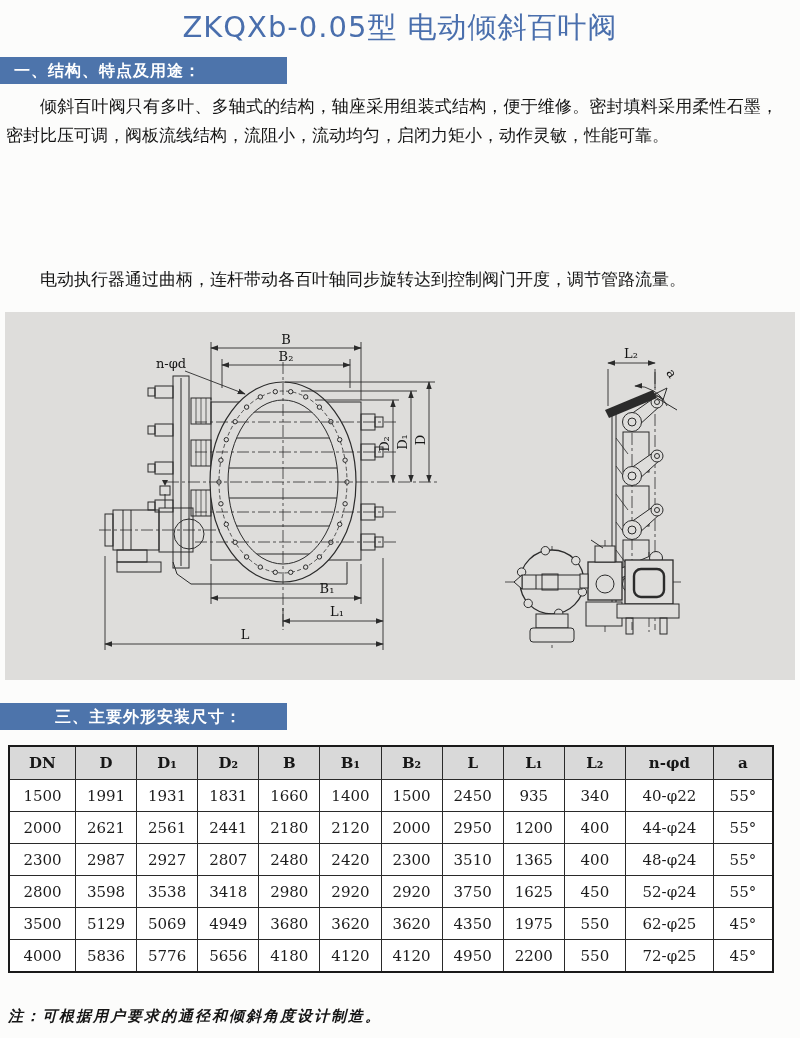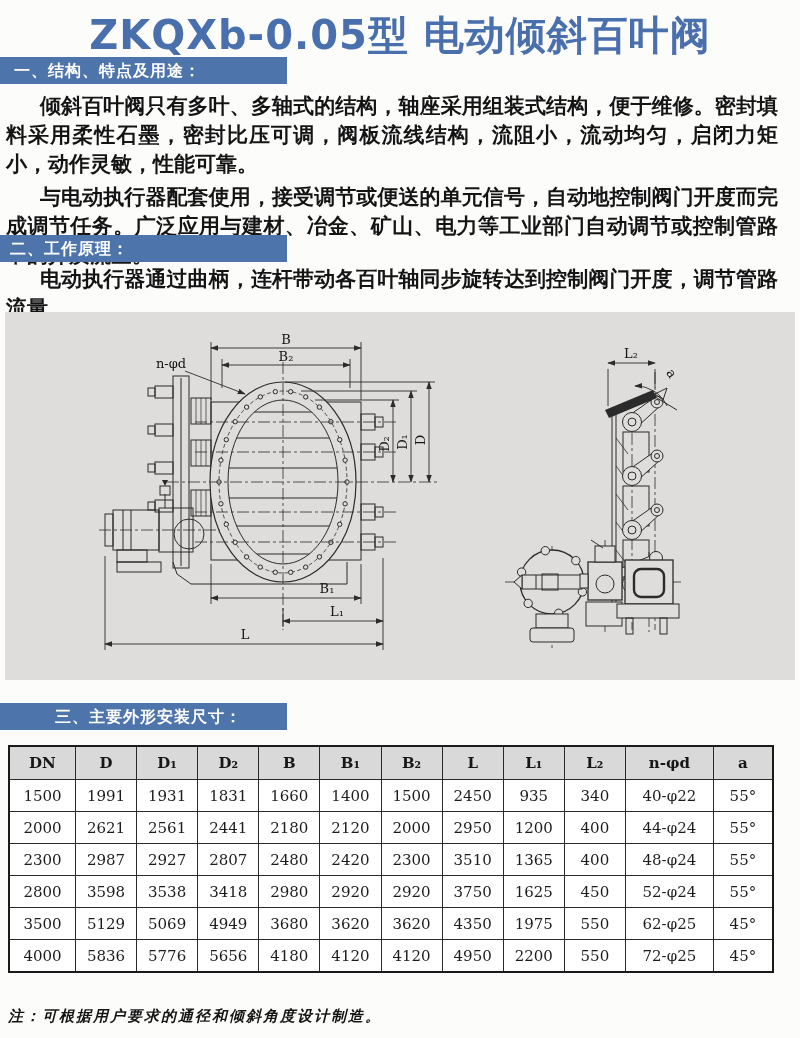--- a/index.html
+++ b/index.html
@@ -1,29 +1,29 @@
 <!DOCTYPE html>
 <html style="--page_bg: #fcfcfb; --title_blue: #4a6fad; --bar_blue: #4d74ab; --bar_text: #ffffff; --body_text: #141414; --diagram_bg: #dedddb; --line: #2b2b2b; --table_header_bg: #d9d9d9; --table_border: #1a1a1a;"><head>
 <meta charset="utf-8">
 <style>
   html,body{margin:0;padding:0;}
   body{width:800px;height:1038px;background:var(--page_bg,#fcfcfb);font-family:"DejaVu Sans",sans-serif;}
   #page{position:relative;width:800px;height:1038px;overflow:hidden;}
 
   .title{position:absolute;top:8px;left:0;width:100%;text-align:center;
-         font-size:40px;font-weight:bold;letter-spacing:1px;color:var(--title_blue,#4a6fad);}
+         font-size:29px;font-weight:normal;letter-spacing:1px;color:var(--title_blue,#4a6fad);}
 
   .bar{position:absolute;left:0;width:287px;height:27px;box-sizing:border-box;
        background:var(--bar_blue,#4d74ab);color:var(--bar_text,#fff);
        font-size:16px;font-weight:bold;line-height:27px;padding-left:10px;letter-spacing:1px;}
   #bar1{top:57px;padding-left:14px;} #bar2{top:235px;} #bar3{top:703px;text-align:center;}
 
   .paras{position:absolute;left:6px;width:788px;}
   #sec1-paras{top:92px;} #sec2-paras{top:265px;}
-  .paras p{margin:0 16px 4px 0;font-size:21px;font-weight:bold;color:var(--body_text,#141414);
+  .paras p{margin:0 16px 4px 0;font-size:17px;font-weight:normal;color:var(--body_text,#141414);
            line-height:29px;text-align:justify;text-indent:34px;}
 
   #diagram-panel{position:absolute;top:312px;left:5px;width:790px;height:368px;
                  background:var(--diagram_bg,#dedddb);}
 
   
   .ln{stroke:var(--line,#2b2b2b);fill:none;stroke-width:1;}
   .ln2{stroke:var(--line,#2b2b2b);fill:none;stroke-width:1.3;}
   .fillbg{fill:var(--diagram_bg,#dedddb);}
   .dark{fill:var(--line,#2b2b2b);stroke:none;}
@@ -46,24 +46,22 @@
 <body>
 
 <div id="page">
 
   <div class="title">ZKQXb-0.05型 电动倾斜百叶阀</div>
 
   <div class="bar" id="bar1">一、结构、特点及用途：</div>
 
   <div class="paras" id="sec1-paras">
     <p>倾斜百叶阀只有多叶、多轴式的结构，轴座采用组装式结构，便于维修。密封填料采用柔性石墨，密封比压可调，阀板流线结构，流阻小，流动均匀，启闭力矩小，动作灵敏，性能可靠。</p>
-    <p>与电动执行器配套使用，接受调节或便送的单元信号，自动地控制阀门开度而完成调节任务。广泛应用与建材、冶金、矿山、电力等工业部门自动调节或控制管路中的介质流量。</p>
   </div>
 
-  <div class="bar" id="bar2">二、工作原理：</div>
 
   <div class="paras" id="sec2-paras">
     <p>电动执行器通过曲柄，连杆带动各百叶轴同步旋转达到控制阀门开度，调节管路流量。</p>
   </div>
 
   <div id="diagram-panel">
     <svg id="diagram-svg" width="790" height="368" viewBox="0 0 790 368" xmlns="http://www.w3.org/2000/svg">
       <defs>
         <clipPath id="clipInner">
             <ellipse cx="278" cy="170" rx="55" ry="82"></ellipse>

